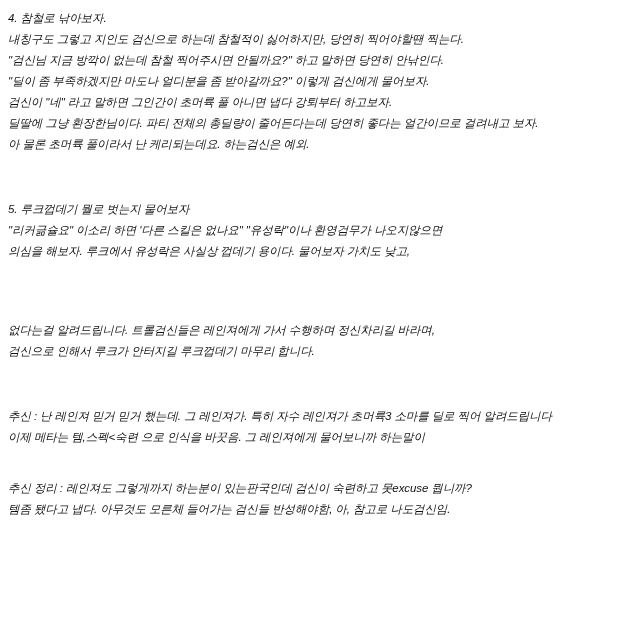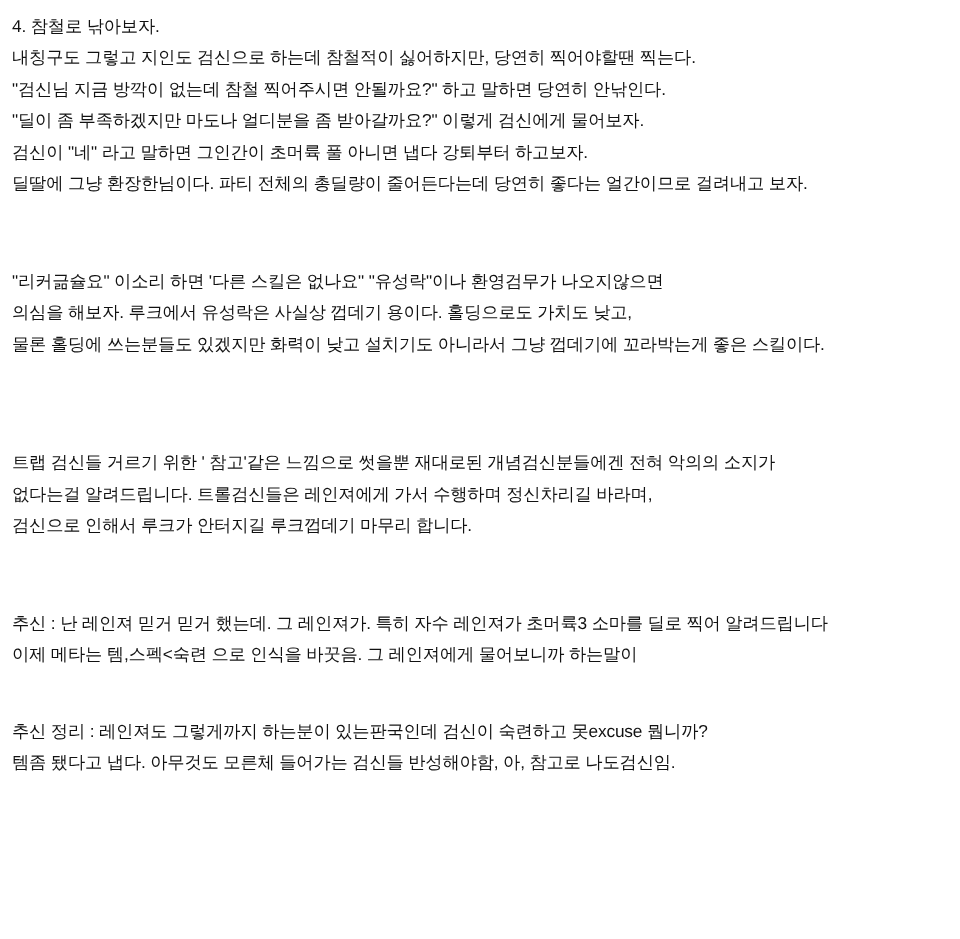--- a/index.html
+++ b/index.html
@@ -28,54 +28,55 @@
     padding-right: 6px;
   }
   .line {
     white-space: pre;
     font-size: 11.5px;
     letter-spacing: -0.1px;
     color: #111111;
     height: 21px;
     line-height: 21px;
     overflow: hidden;
+    font-style: italic;
   }
   .gap-lg { height: 44px; }
   .gap-md { height: 30px; }
   .gap-xl { height: 58px; }
   .spacer-top { height: 8px; }
 </style>
 </head>
 <body>
 
 <div class="page">
 
   <div class="spacer-top"></div>
 
   <div class="block">
     <div class="line">4. 참철로 낚아보자.</div>
     <div class="line">내칭구도 그렇고 지인도 검신으로 하는데 참철적이 싫어하지만, 당연히 찍어야할땐 찍는다.</div>
     <div class="line">"검신님 지금 방깍이 없는데 참철 찍어주시면 안될까요?" 하고 말하면 당연히 안낚인다.</div>
     <div class="line">"딜이 좀 부족하겠지만 마도나 얼디분을 좀 받아갈까요?" 이렇게 검신에게 물어보자.</div>
     <div class="line">검신이 "네" 라고 말하면 그인간이 초머륙 풀 아니면 냅다 강퇴부터 하고보자.</div>
     <div class="line">딜딸에 그냥 환장한님이다. 파티 전체의 총딜량이 줄어든다는데 당연히 좋다는 얼간이므로 걸려내고 보자.</div>
+    <div class="line">아 물론 초머륙 풀이라서 난 케리되는데요. 하는검신은 예외.</div>
   </div>
 
   <div class="gap-lg"></div>
 
   <div class="block">
+    <div class="line">5. 루크껍데기 뭘로 벗는지 물어보자</div>
     <div class="line">"리커긂슐요" 이소리 하면 '다른 스킬은 없나요" "유성락"이나 환영검무가 나오지않으면</div>
-    <div class="line">의심을 해보자. 루크에서 유성락은 사실상 껍데기 용이다. 홀딩으로도 가치도 낮고,</div>
-    <div class="line">물론 홀딩에 쓰는분들도 있겠지만 화력이 낮고 설치기도 아니라서 그냥 껍데기에 꼬라박는게 좋은 스킬이다.</div>
+    <div class="line">의심을 해보자. 루크에서 유성락은 사실상 껍데기 용이다. 물어보자 가치도 낮고,</div>
   </div>
 
   <div class="gap-xl"></div>
 
   <div class="block">
-    <div class="line">트랩 검신들 거르기 위한 ' 참고'같은 느낌으로 썻을뿐 재대로된 개념검신분들에겐 전혀 악의의 소지가</div>
     <div class="line">없다는걸 알려드립니다. 트롤검신들은 레인져에게 가서 수행하며 정신차리길 바라며,</div>
     <div class="line">검신으로 인해서 루크가 안터지길 루크껍데기 마무리 합니다.</div>
   </div>
 
   <div class="gap-lg"></div>
 
   <div class="block">
     <div class="line">추신 : 난 레인져 믿거 믿거 했는데. 그 레인져가. 특히 자수 레인져가 초머륙3 소마를 딜로 찍어 알려드립니다</div>
     <div class="line">이제 메타는 템,스펙&lt;숙련 으로 인식을 바꿋음. 그 레인져에게 물어보니까 하는말이</div>
   </div>

